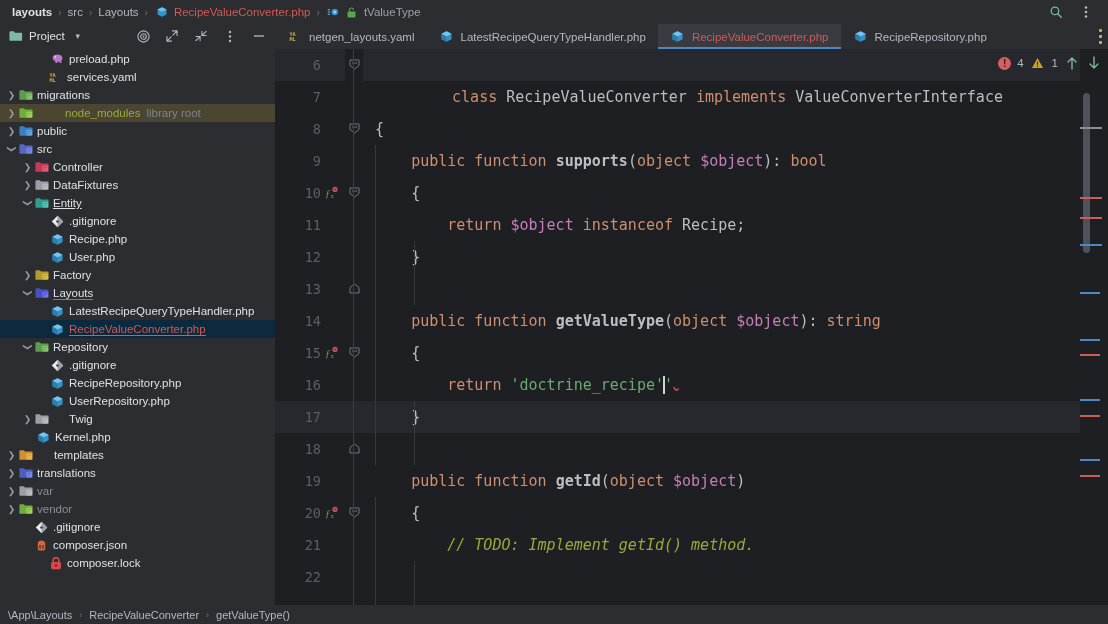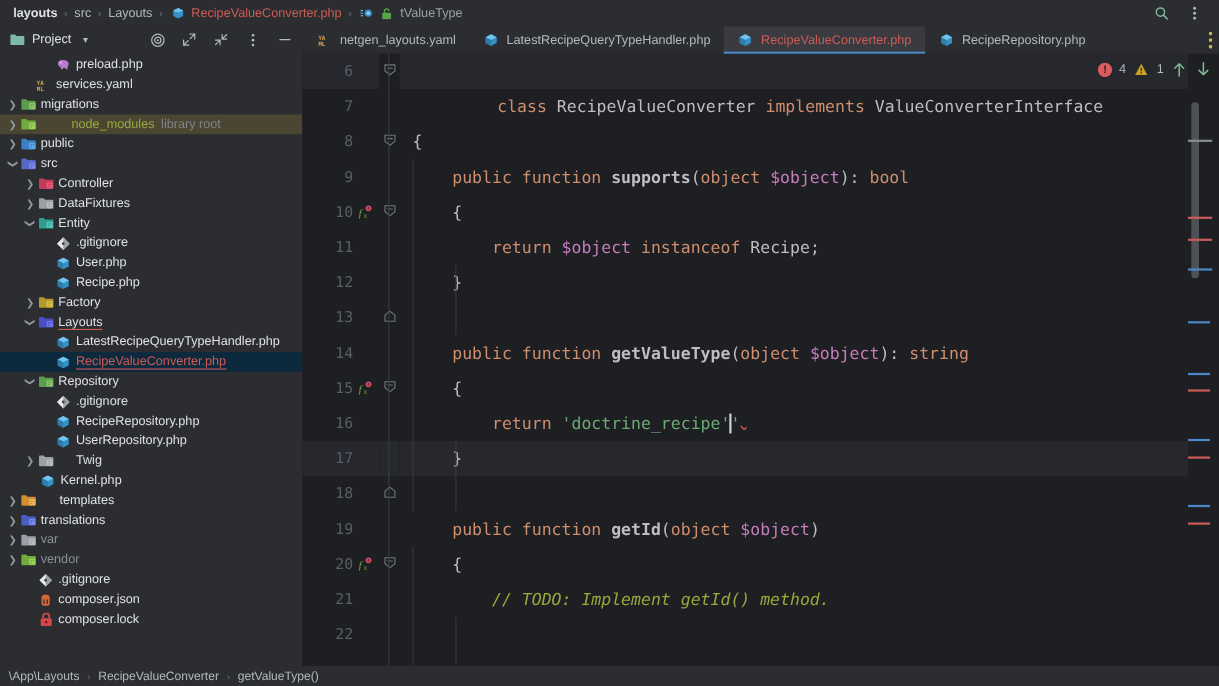--- a/index.html
+++ b/index.html
@@ -215,21 +215,21 @@
           <div class="trow" style="padding-left: 38px;">
             <span class="arrow"></span>
             <span class="ticon">
               <svg width="13" height="12" viewBox="0 0 16 14">
                 <path d="M2 5c0-2.2 2.4-3.6 5.5-3.6C11 1.4 14 2.8 14 5.6c0 2-1.2 3-1.2 4.2v2.1h-2.3v-1.5H7.8v1.5H5.4v-2C3.4 9.1 2 7.3 2 5z" fill="#b97bc9"></path>
                 <circle cx="5.4" cy="4.6" r="0.9" fill="#fff"></circle>
               </svg>
             </span>
             <span class="tlabel" style="margin-left: 3px;">preload.php</span>
           </div>
-          <div class="trow" style="padding-left: 20px;">
+          <div class="trow" style="padding-left: 36px;">
             <span class="arrow"></span>
             <span class="ticon">
               <svg width="13" height="13" viewBox="0 0 14 14">
                 <text x="0.5" y="6.5" font-family="monospace" font-size="5.6" fill="#d6a84a" font-weight="bold">YA</text>
                 <text x="0.5" y="12.3" font-family="monospace" font-size="5.6" fill="#d6a84a" font-weight="bold">ML</text>
               </svg>
             </span>
             <span class="tlabel" style="margin-left: 3px;">services.yaml</span>
           </div>
           <div class="trow" style="padding-left: 6px;">
@@ -319,21 +319,21 @@
             </span>
             <span class="ticon">
               <svg width="14" height="12" viewBox="0 0 16 13">
       <path d="M0.5 2a1 1 0 0 1 1-1h4l1.3 1.5H14.5a1 1 0 0 1 1 1v7.5a1 1 0 0 1-1 1H1.5a1 1 0 0 1-1-1z" fill="#2f9e8f"></path>
       <rect x="8.5" y="5" width="6.5" height="6.5" rx="1" fill="#5ac4b4"></rect>
       <rect x="10" y="6.4" width="1.4" height="1.4" fill="#2f9e8f"></rect>
       <rect x="12.2" y="6.4" width="1.4" height="1.4" fill="#2f9e8f"></rect>
       <rect x="10" y="8.8" width="1.4" height="1.4" fill="#2f9e8f"></rect>
               </svg>
             </span>
-            <span class="tlabel" style="margin-left: 3px;">Entity</span>
+            <span class="tlabel" style="margin-left: 3px; text-decoration: underline;">Entity</span>
           </div>
           <div class="trow" style="padding-left: 38px;">
             <span class="arrow"></span>
             <span class="ticon">
               <svg width="13" height="13" viewBox="0 0 14 14">
                 <path d="M7 0.8 13.2 7 7 13.2 0.8 7z" fill="#e8eaed"></path>
                 <path d="M7 0.8 13.2 7 7 13.2z" fill="#9aa0a6"></path>
                 <circle cx="7" cy="7" r="1.4" fill="#3c3f43"></circle>
               </svg>
             </span>
@@ -341,32 +341,32 @@
           </div>
           <div class="trow" style="padding-left: 38px;">
             <span class="arrow"></span>
             <span class="ticon">
               <svg width="13" height="13" viewBox="0 0 16 16">
                 <path d="M8 1.5 14.2 4.7v6.6L8 14.5 1.8 11.3V4.7z" fill="#3592c4"></path>
                 <path d="M8 1.5 14.2 4.7 8 7.9 1.8 4.7z" fill="#74c3f0"></path>
                 <path d="M8 7.9v6.6L1.8 11.3V4.7z" fill="#2d7cab"></path>
               </svg>
             </span>
+            <span class="tlabel" style="margin-left: 3px;">Recipe.php</span>
+          </div>
+          <div class="trow" style="padding-left: 38px;">
+            <span class="arrow"></span>
+            <span class="ticon">
+              <svg width="13" height="13" viewBox="0 0 16 16">
+                <path d="M8 1.5 14.2 4.7v6.6L8 14.5 1.8 11.3V4.7z" fill="#3592c4"></path>
+                <path d="M8 1.5 14.2 4.7 8 7.9 1.8 4.7z" fill="#74c3f0"></path>
+                <path d="M8 7.9v6.6L1.8 11.3V4.7z" fill="#2d7cab"></path>
+              </svg>
+            </span>
             <span class="tlabel" style="margin-left: 3px;">User.php</span>
-          </div>
-          <div class="trow" style="padding-left: 38px;">
-            <span class="arrow"></span>
-            <span class="ticon">
-              <svg width="13" height="13" viewBox="0 0 16 16">
-                <path d="M8 1.5 14.2 4.7v6.6L8 14.5 1.8 11.3V4.7z" fill="#3592c4"></path>
-                <path d="M8 1.5 14.2 4.7 8 7.9 1.8 4.7z" fill="#74c3f0"></path>
-                <path d="M8 7.9v6.6L1.8 11.3V4.7z" fill="#2d7cab"></path>
-              </svg>
-            </span>
-            <span class="tlabel" style="margin-left: 3px;">Recipe.php</span>
           </div>
           <div class="trow" style="padding-left: 22px;">
             <span class="arrow">❯</span>
             <span class="ticon">
               <svg width="14" height="12" viewBox="0 0 16 13">
       <path d="M0.5 2a1 1 0 0 1 1-1h4l1.3 1.5H14.5a1 1 0 0 1 1 1v7.5a1 1 0 0 1-1 1H1.5a1 1 0 0 1-1-1z" fill="#b49a2a"></path>
       <rect x="8.5" y="5" width="6.5" height="6.5" rx="1" fill="#d6bd4a"></rect>
       <rect x="10" y="6.4" width="1.4" height="1.4" fill="#b49a2a"></rect>
       <rect x="12.2" y="6.4" width="1.4" height="1.4" fill="#b49a2a"></rect>
       <rect x="10" y="8.8" width="1.4" height="1.4" fill="#b49a2a"></rect>
@@ -549,21 +549,21 @@
           <div class="trow" style="padding-left: 22px;">
             <span class="arrow"></span>
             <span class="ticon">
               <svg width="13" height="13" viewBox="0 0 14 14">
                 <path d="M3 4.5c0-1.8 1.8-3 4-3s4 1.2 4 3v6c0 1-.9 2-2 2H5c-1.1 0-2-1-2-2z" fill="#d4663a"></path>
                 <path d="M5.4 6.5v4M8.6 6.5v4" stroke="#2b2d30" stroke-width="1.2"></path>
               </svg>
             </span>
             <span class="tlabel" style="margin-left: 3px;">composer.json</span>
           </div>
-          <div class="trow" style="padding-left: 22px;">
+          <div class="trow" style="padding-left: 36px;">
             <span class="arrow"></span>
             <span class="ticon">
               <svg width="12" height="13" viewBox="0 0 12 13">
                 <rect x="1" y="5" width="10" height="7.2" rx="1.4" fill="#d44a4a"></rect>
                 <path d="M3.2 5V3.4a2.8 2.8 0 0 1 5.6 0V5" stroke="#d44a4a" stroke-width="1.6" fill="none"></path>
                 <circle cx="6" cy="8.5" r="1.1" fill="#6b1010"></circle>
               </svg>
             </span>
             <span class="tlabel" style="margin-left: 3px;">composer.lock</span>
           </div>

